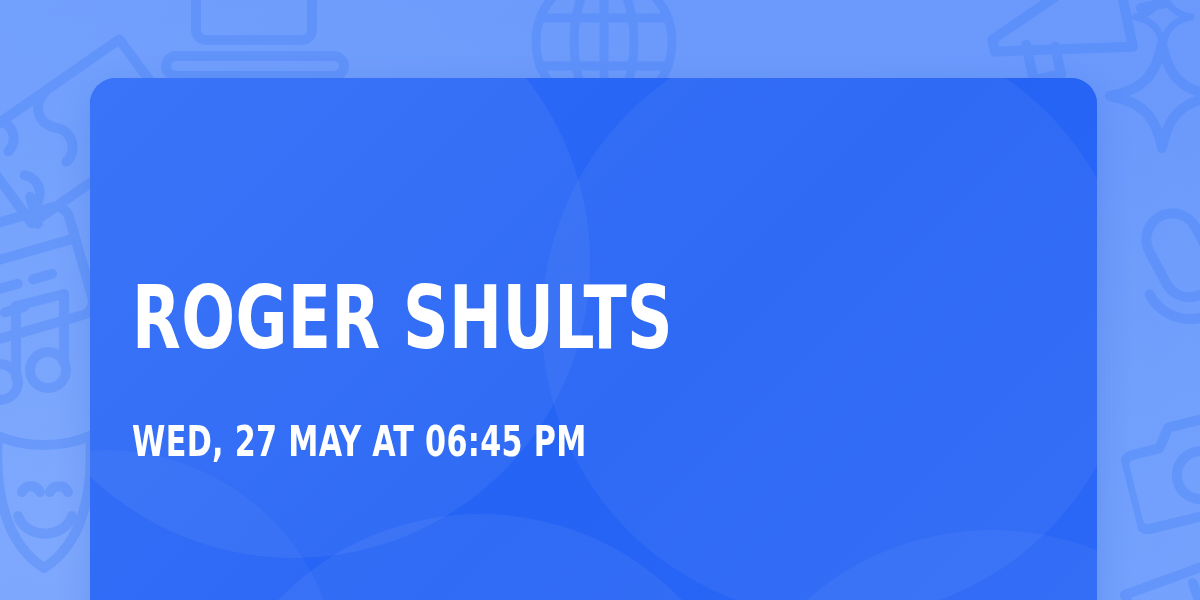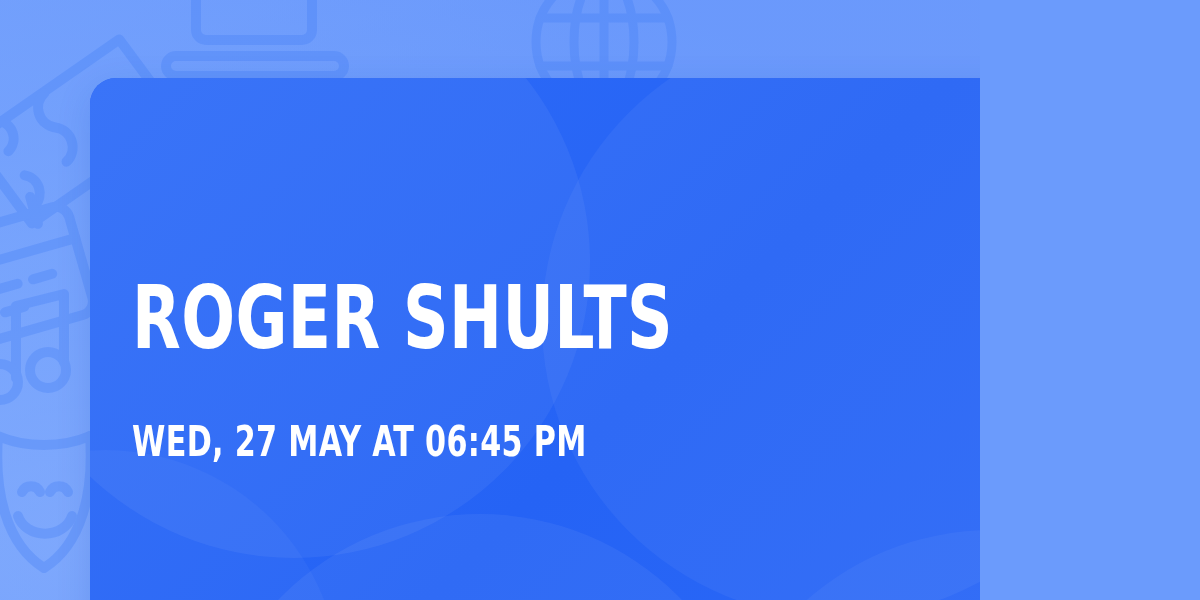--- a/index.html
+++ b/index.html
@@ -10,21 +10,21 @@
     height: 600px;
     overflow: hidden;
   }
   body {
     font-family: "Liberation Sans", sans-serif;
     background: #6b9bfc;
   }
 
   #stage {
     position: relative;
-    width: 980px;
+    width: 1200px;
     height: 600px;
     overflow: hidden;
     background: #7dd3fc;
   }
 
   
   .page-bg {
     position: absolute;
     inset: 0;
     background:

